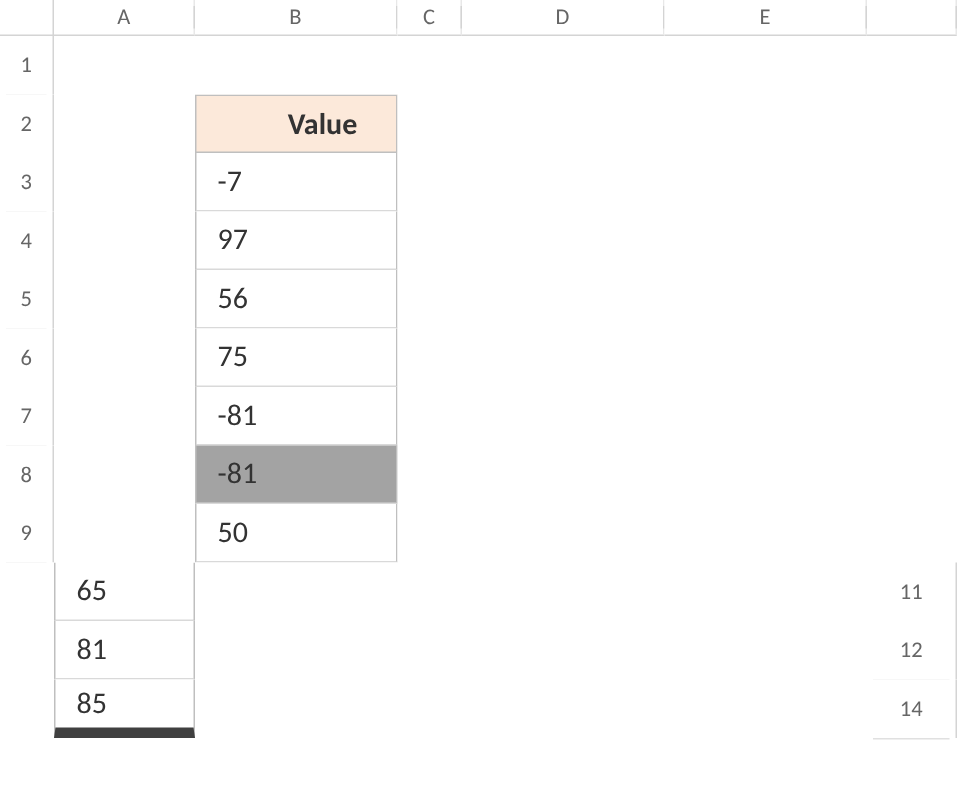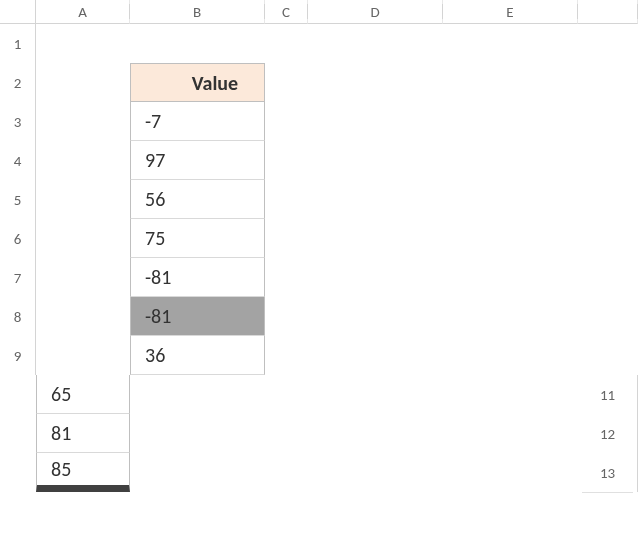--- a/index.html
+++ b/index.html
@@ -162,21 +162,21 @@
     <div class="cell"></div>
     <div class="row-hdr">8</div>
     <div class="cell"></div>
     <div class="data-cell hover">-81</div>
     <div class="cell"></div>
     <div class="cell"></div>
     <div class="cell"></div>
     <div class="cell"></div>
     <div class="row-hdr">9</div>
     <div class="cell"></div>
-    <div class="data-cell">36</div>
+    <div class="data-cell">50</div>
     <div class="cell"></div>
     <div class="cell"></div>
     <div class="cell"></div>
     <div class="cell"></div>
     <div class="cell"></div>
     <div class="data-cell">65</div>
     <div class="cell"></div>
     <div class="cell"></div>
     <div class="cell"></div>
     <div class="cell"></div>
@@ -187,20 +187,20 @@
     <div class="cell"></div>
     <div class="cell"></div>
     <div class="cell"></div>
     <div class="row-hdr">12</div>
     <div class="cell"></div>
     <div class="data-cell last">85</div>
     <div class="cell"></div>
     <div class="cell"></div>
     <div class="cell"></div>
     <div class="cell"></div>
-    <div class="row-hdr">13</div>
+    <div class="row-hdr">14</div>
     <div class="cell"></div>
     <div class="cell"></div>
     <div class="cell"></div>
     <div class="cell"></div>
     <div class="cell"></div>
     <div class="cell"></div>
   </div>
 
 </body></html>

